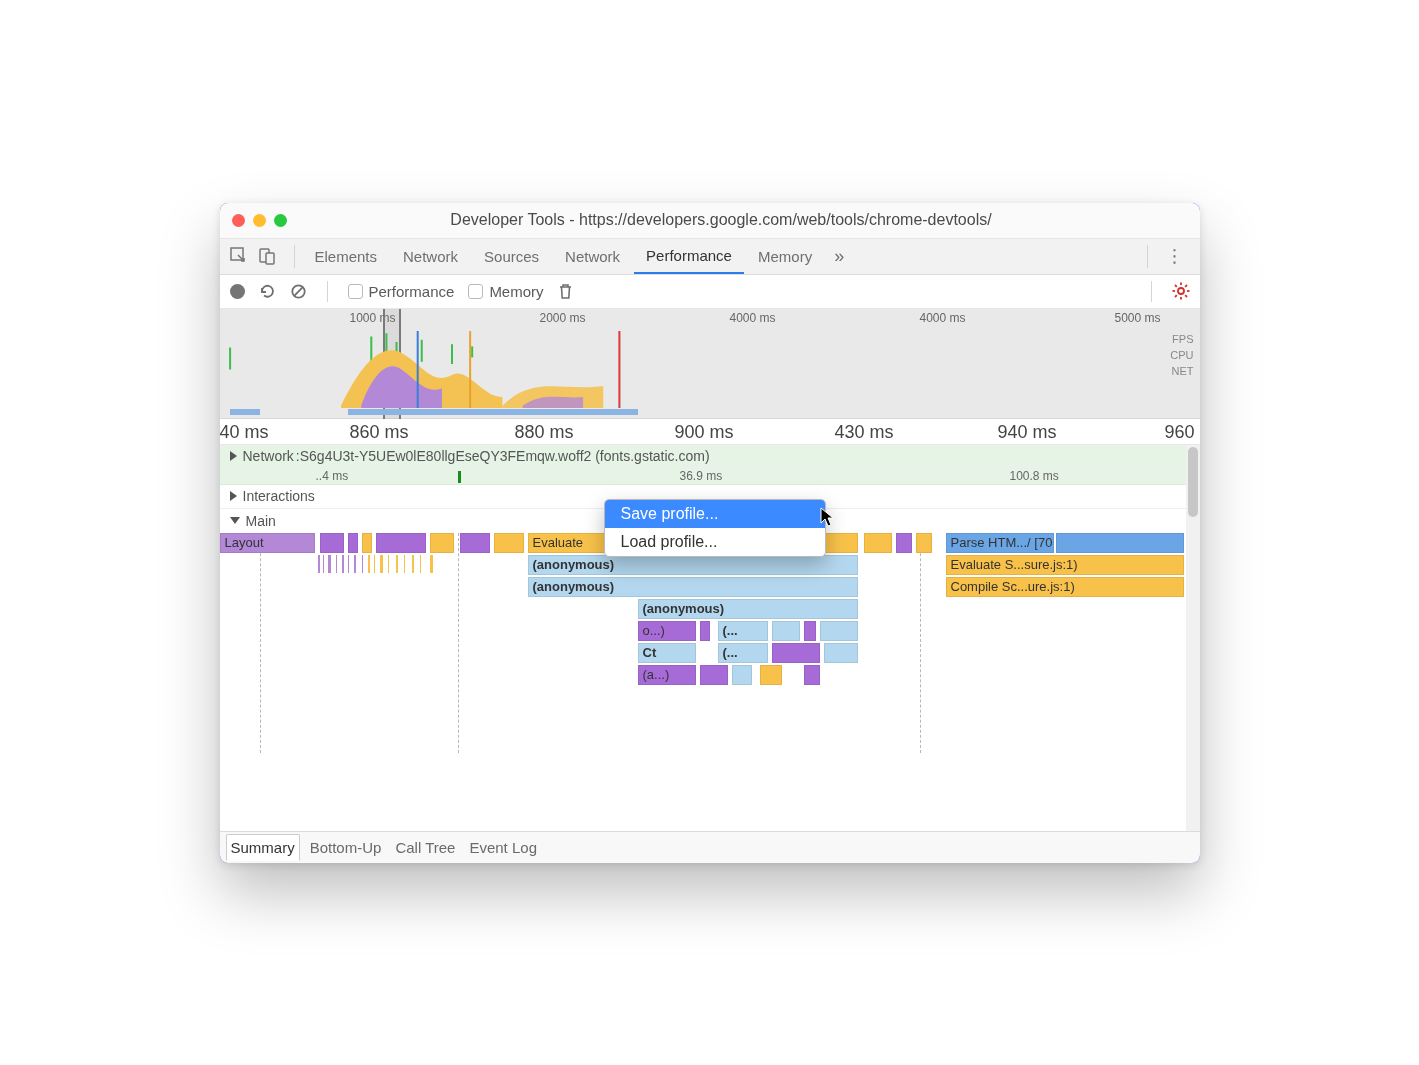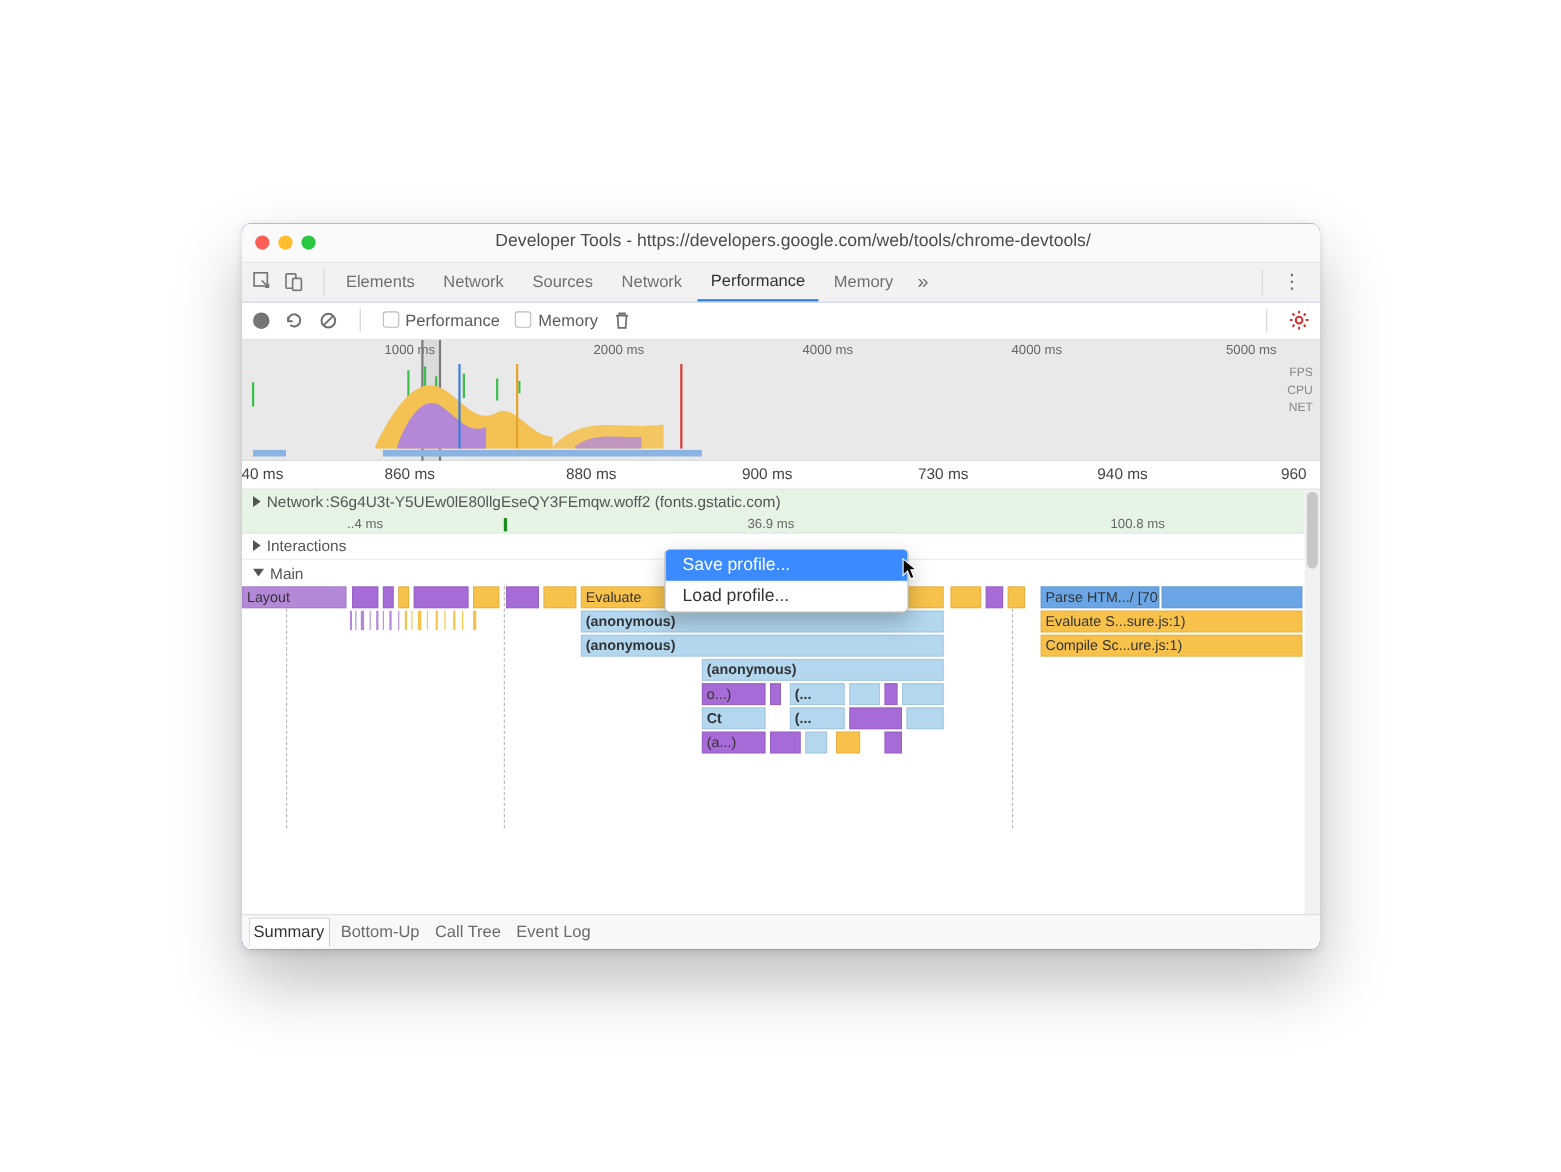--- a/index.html
+++ b/index.html
@@ -100,21 +100,21 @@
 .ov-ruler{height:20px;font-size:12px;color:#666;position:relative;background:#e9e9e9;}
 .ov-tick{position:absolute;top:2px;white-space:nowrap;}
 .ov-labels{position:absolute;right:6px;top:22px;font-size:11px;color:#888;line-height:16px;text-align:right;}
 .ov-chart{position:absolute;left:0;right:42px;top:22px;bottom:10px;}
 .ov-net{position:absolute;left:0;right:42px;bottom:2px;height:8px;}
 .ov-net .bar{position:absolute;height:6px;background:#8cb4e3;top:1px;}
 .flame-ruler{
   height:26px; background:#fff;
   border-bottom:1px solid #e8e8e8;
   position:relative;
-  font-size:14px;color:#444;
+  font-size:18px;color:#444;
 }
 .fr-tick{position:absolute;top:3px;white-space:nowrap;}
 .section-row{
   display:flex;align-items:center;height:24px;
   padding-left:10px;font-size:14px;color:#555;
   border-bottom:1px solid #eee;position:relative;
 }
 .tri{display:inline-block;width:0;height:0;margin-right:6px;}
 .tri.right{border-top:5px solid transparent;border-bottom:5px solid transparent;border-left:7px solid #555;}
 .tri.down{border-left:5px solid transparent;border-right:5px solid transparent;border-top:7px solid #555;}
@@ -279,21 +279,21 @@
       <div class="bar" style="left:10px;width:30px;"></div>
       <div class="bar" style="left:128px;width:290px;"></div>
     </div>
   </div>
 
   <div class="flame-ruler">
     <span class="fr-tick" style="left:0px">40 ms</span>
     <span class="fr-tick" style="left:130px">860 ms</span>
     <span class="fr-tick" style="left:295px">880 ms</span>
     <span class="fr-tick" style="left:455px">900 ms</span>
-    <span class="fr-tick" style="left:615px">730 ms</span>
+    <span class="fr-tick" style="left:615px">430 ms</span>
     <span class="fr-tick" style="left:778px">940 ms</span>
     <span class="fr-tick" style="left:945px">960</span>
   </div>
 
   <div class="flame-body">
     <div class="tracks">
 
       <div class="section-row net-row">
         <span class="tri right"></span>
         <span>Network</span>

